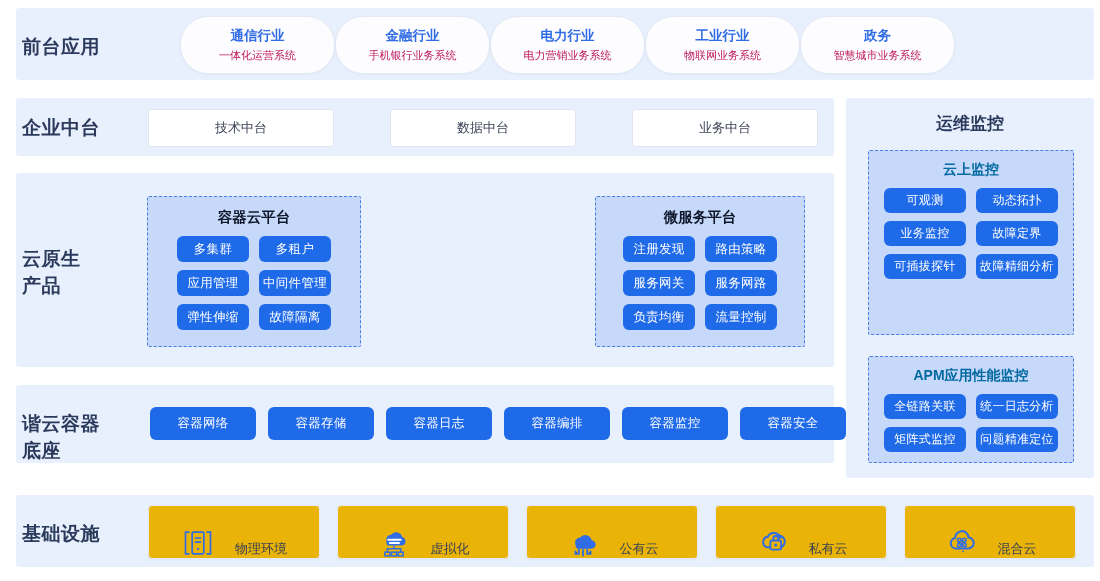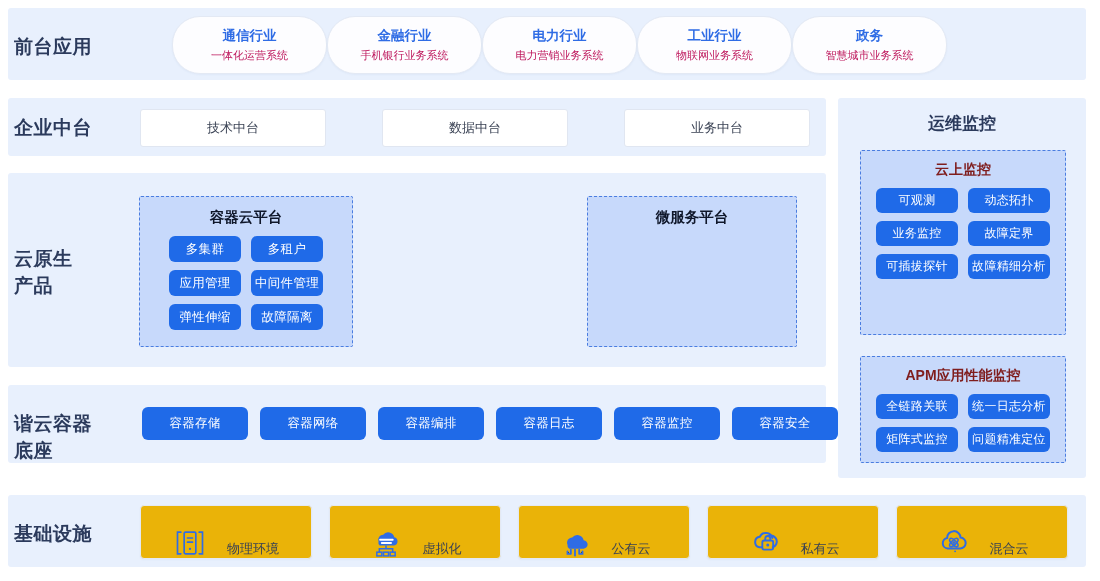--- a/index.html
+++ b/index.html
@@ -1,21 +1,21 @@
 <!DOCTYPE html>
 <html><head>
 <meta charset="utf-8">
 <style>
   html,body{margin:0;padding:0;}
   body{
     width:1100px;height:581px;background:#ffffff;
     font-family:"Liberation Sans","DejaVu Sans",sans-serif;
     overflow:hidden;
   }
-  .canvas{position:relative;width:960px;height:581px;}
+  .canvas{position:relative;width:960px;height:581px;margin-left:8px;}
 
   
   .band{position:absolute;background:#e8f0fd;border-radius:3px;}
   .row-label{
     position:absolute;left:14px;
     color:#2b3a5c;font-size:19px;font-weight:700;line-height:27px;
     letter-spacing:.5px;white-space:pre-line;
   }
 
   
@@ -62,21 +62,21 @@
   .rpanel .ptitle{
     text-align:center;color:#2b3a5c;font-size:17px;font-weight:700;
     margin-top:14px;
   }
   .rbox{
     position:absolute;left:22px;width:206px;box-sizing:border-box;
     background:#c7d9fb;border:1.5px dashed #4a7de0;border-radius:2px;
     padding-top:10px;
   }
   .rbox .gtitle{
-    text-align:center;color:#7f1d1d;font-size:14px;font-weight:700;
+    text-align:center;color:#0369a1;font-size:14px;font-weight:700;
     margin-bottom:9px;
   }
   .rtiles{display:flex;flex-wrap:wrap;justify-content:center;gap:8px 10px;}
   .rtiles .tile{width:82px;height:25px;font-size:12px;}
 
   
   .base-row{position:absolute;display:flex;gap:12px;}
   .base-row .tile{width:106px;height:33px;font-size:12.5px;}
 
   
@@ -139,20 +139,28 @@
       <div class="tile">应用管理</div>
       <div class="tile">中间件管理</div>
       <div class="tile">弹性伸缩</div>
       <div class="tile">故障隔离</div>
     </div>
   </div>
 
 
   <div class="dgroup" style="left:587px;top:196px;width:210px;height:151px;">
     <div class="gtitle">微服务平台</div>
+    <div class="tiles w2">
+      <div class="tile">注册发现</div>
+      <div class="tile">路由策略</div>
+      <div class="tile">服务网关</div>
+      <div class="tile">服务网路</div>
+      <div class="tile">负责均衡</div>
+      <div class="tile">流量控制</div>
+    </div>
   </div>
 
   <div class="rpanel">
     <div class="ptitle">运维监控</div>
 
     <div class="rbox" style="top:52px;height:185px;">
       <div class="gtitle">云上监控</div>
       <div class="rtiles">
         <div class="tile">可观测</div>
         <div class="tile">动态拓扑</div>
@@ -171,24 +179,24 @@
         <div class="tile">矩阵式监控</div>
         <div class="tile">问题精准定位</div>
       </div>
     </div>
   </div>
 
   <div class="band" style="left:8px;top:385px;width:818px;height:78px;"></div>
   <div class="row-label" style="top:410px;">谐云容器
 底座</div>
   <div class="base-row" style="left:142px;top:407px;">
+    <div class="tile">容器网络</div>
     <div class="tile">容器存储</div>
-    <div class="tile">容器网络</div>
+    <div class="tile">容器日志</div>
     <div class="tile">容器编排</div>
-    <div class="tile">容器日志</div>
     <div class="tile">容器监控</div>
     <div class="tile">容器安全</div>
   </div>
 
   <div class="band" style="left:8px;top:495px;width:1078px;height:72px;"></div>
   <div class="row-label" style="top:520px;">基础设施</div>
   <div class="infra-row" style="left:140px;top:505px;">
 
     <div class="infra-card">
       <span>

